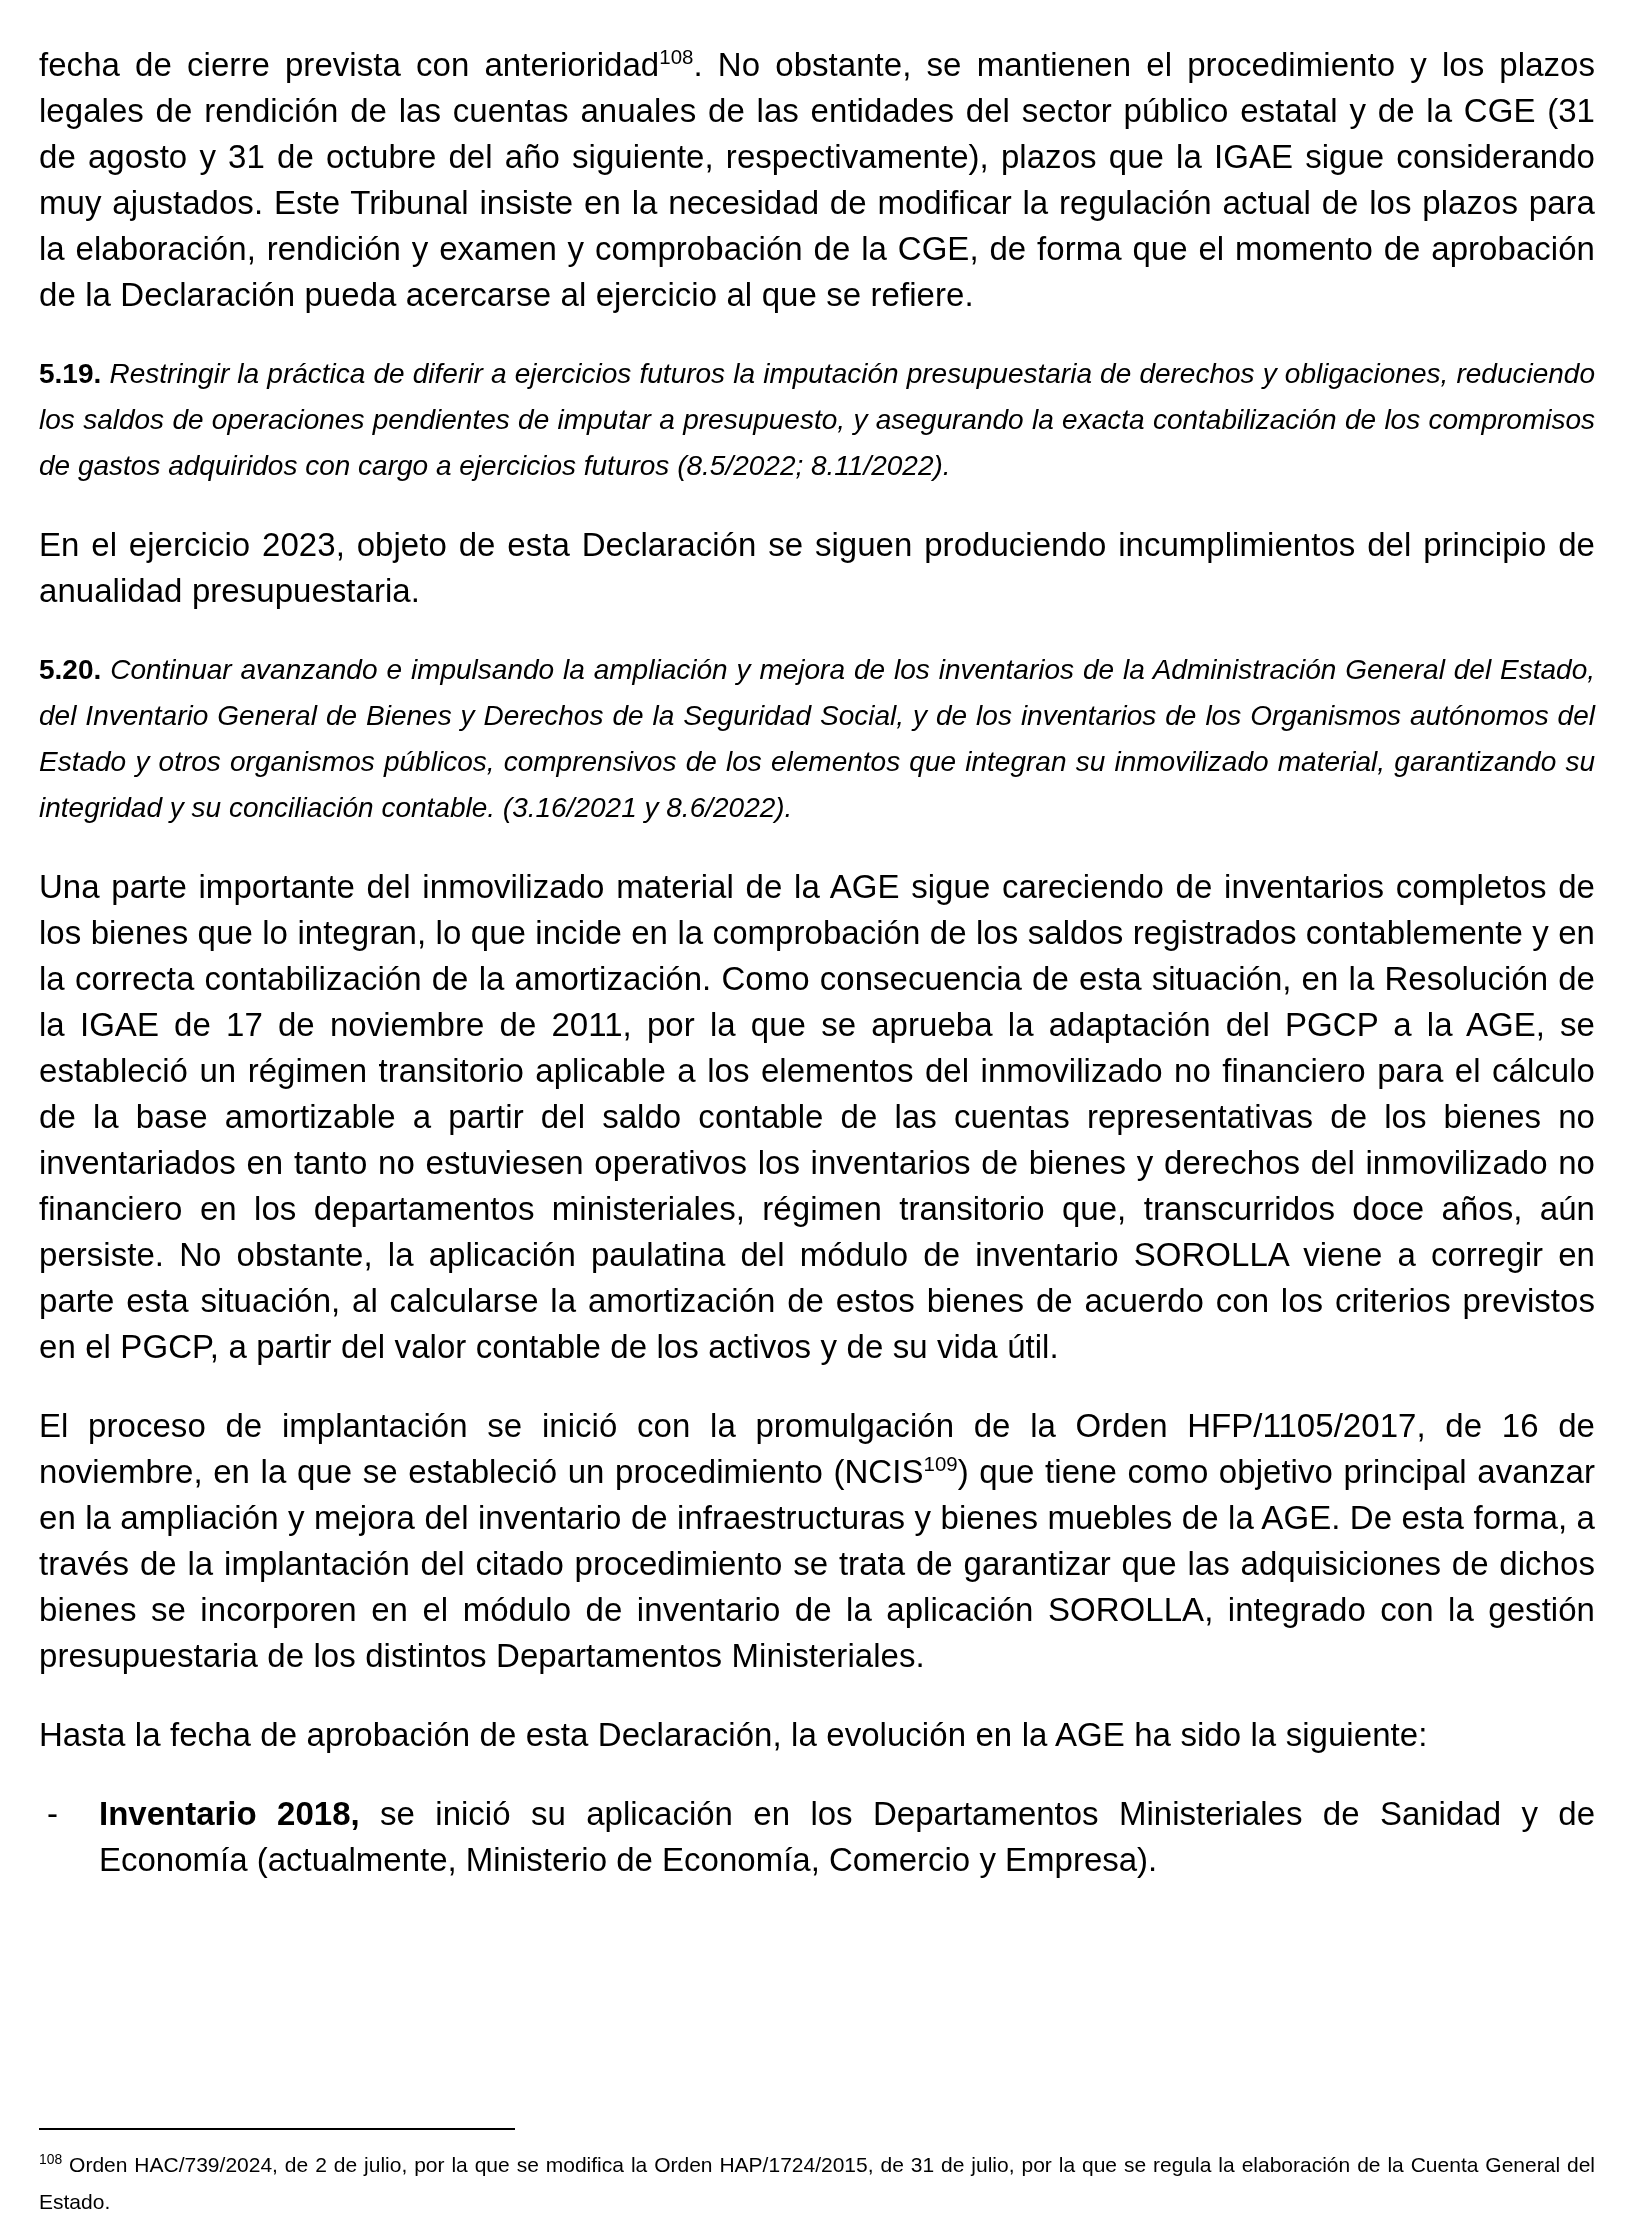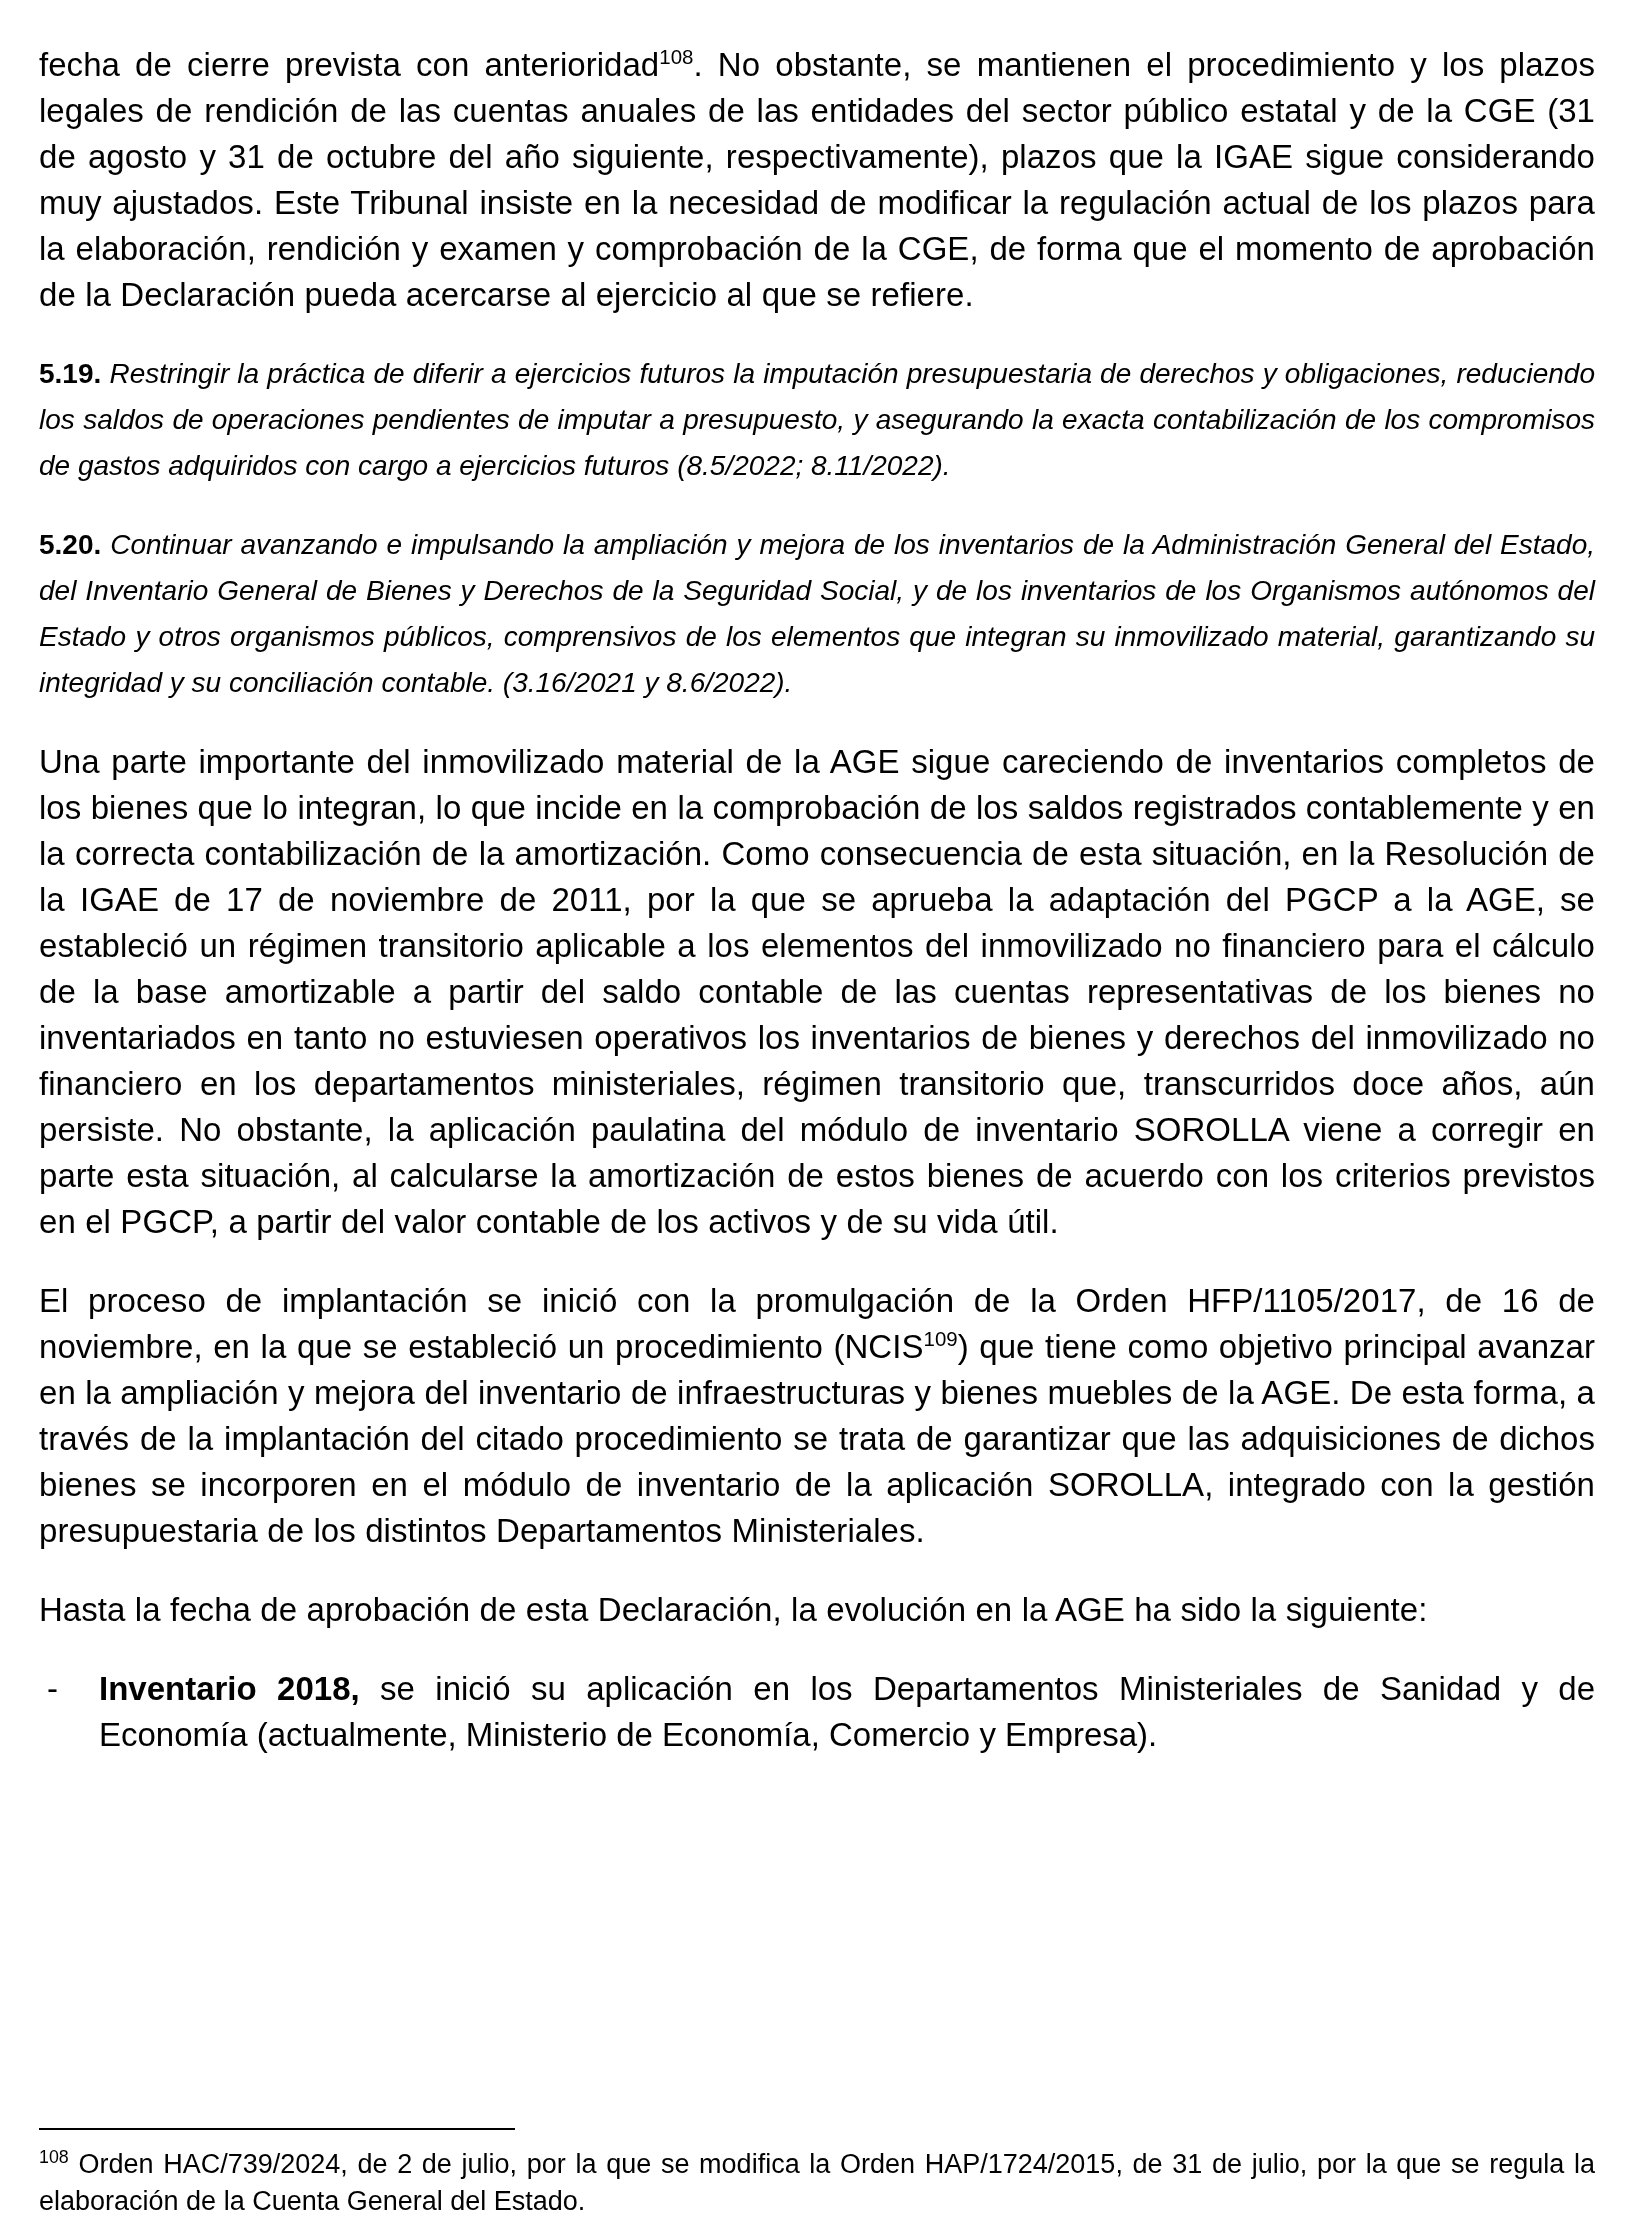--- a/index.html
+++ b/index.html
@@ -77,21 +77,21 @@
     width: 1556px;
     padding-bottom: 19.4px;
   }
   .footnote-rule {
     width: 476px;
     height: 0;
     border-top: 2.4px solid #000000;
     margin: 0 0 16px 0;
   }
   p.footnote {
-    font-size: 27px;
+    font-size: 21px;
     line-height: 37px;
     text-align: justify;
     margin: 0 0 11.3px 0;
   }
   p.footnote:last-child {
     margin-bottom: 0;
   }
   p.footnote sup {
     font-size: 0.66em;
     vertical-align: super;
@@ -104,20 +104,21 @@
 </head>
 <body>
 
 <div class="page">
   <div class="content">
 
     <p class="body nojustify-last"><span>fecha de cierre prevista con anterioridad</span><sup class="fn">108</sup><span>. No obstante, se mantienen el procedimiento y los plazos legales de rendición de las cuentas anuales de las entidades del sector público estatal y de la CGE (31 de agosto y 31 de octubre del año siguiente, respectivamente), plazos que la IGAE sigue considerando muy ajustados. Este Tribunal insiste en la necesidad de modificar la regulación actual de los plazos para la elaboración, rendición y examen y comprobación de la CGE, de forma que el momento de aprobación de la Declaración pueda acercarse al ejercicio al que se refiere.</span></p>
 
     <p class="reco nojustify-last"><span class="num">5.19.</span><span> Restringir la práctica de diferir a ejercicios futuros la imputación presupuestaria de derechos y obligaciones, reduciendo los saldos de operaciones pendientes de imputar a presupuesto, y asegurando la exacta contabilización de los compromisos de gastos adquiridos con cargo a ejercicios futuros (8.5/2022; 8.11/2022).</span></p>
 
+    <p class="body nojustify-last">En el ejercicio 2023, objeto de esta Declaración se siguen produciendo incumplimientos del principio de anualidad presupuestaria.</p>
 
     <p class="reco nojustify-last"><span class="num">5.20.</span><span> Continuar avanzando e impulsando la ampliación y mejora de los inventarios de la Administración General del Estado, del Inventario General de Bienes y Derechos de la Seguridad Social, y de los inventarios de los Organismos autónomos del Estado y otros organismos públicos, comprensivos de los elementos que integran su inmovilizado material, garantizando su integridad y su conciliación contable. (3.16/2021 y 8.6/2022).</span></p>
 
     <p class="body nojustify-last">Una parte importante del inmovilizado material de la AGE sigue careciendo de inventarios completos de los bienes que lo integran, lo que incide en la comprobación de los saldos registrados contablemente y en la correcta contabilización de la amortización. Como consecuencia de esta situación, en la Resolución de la IGAE de 17 de noviembre de 2011, por la que se aprueba la adaptación del PGCP a la AGE, se estableció un régimen transitorio aplicable a los elementos del inmovilizado no financiero para el cálculo de la base amortizable a partir del saldo contable de las cuentas representativas de los bienes no inventariados en tanto no estuviesen operativos los inventarios de bienes y derechos del inmovilizado no financiero en los departamentos ministeriales, régimen transitorio que, transcurridos doce años, aún persiste. No obstante, la aplicación paulatina del módulo de inventario SOROLLA viene a corregir en parte esta situación, al calcularse la amortización de estos bienes de acuerdo con los criterios previstos en el PGCP, a partir del valor contable de los activos y de su vida útil.</p>
 
     <p class="body nojustify-last"><span>El proceso de implantación se inició con la promulgación de la Orden HFP/1105/2017, de 16 de noviembre, en la que se estableció un procedimiento (NCIS</span><sup class="fn">109</sup><span>) que tiene como objetivo principal avanzar en la ampliación y mejora del inventario de infraestructuras y bienes muebles de la AGE. De esta forma, a través de la implantación del citado procedimiento se trata de garantizar que las adquisiciones de dichos bienes se incorporen en el módulo de inventario de la aplicación SOROLLA, integrado con la gestión presupuestaria de los distintos Departamentos Ministeriales.</span></p>
 
     <p class="body nojustify-last">Hasta la fecha de aprobación de esta Declaración, la evolución en la AGE ha sido la siguiente:</p>
 
     <ul class="bullets">

